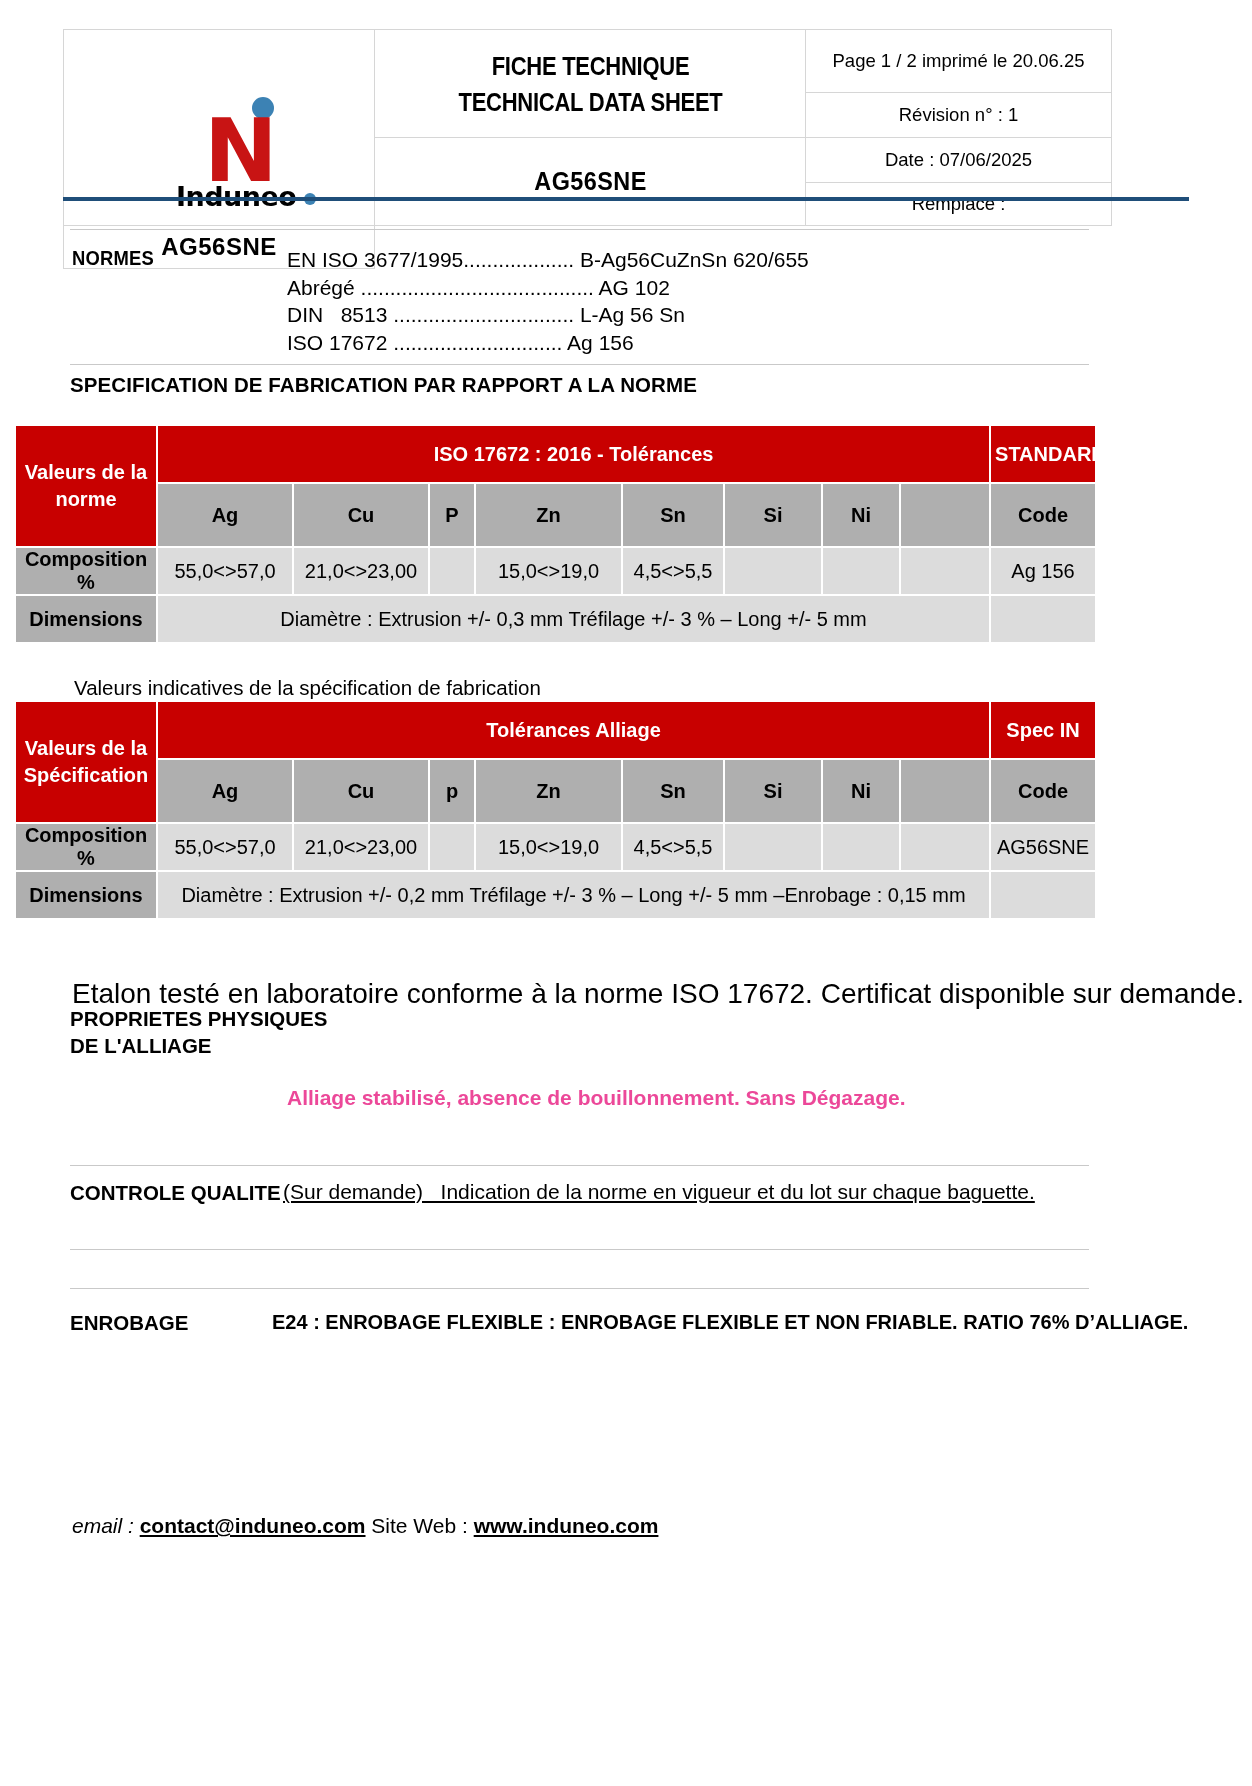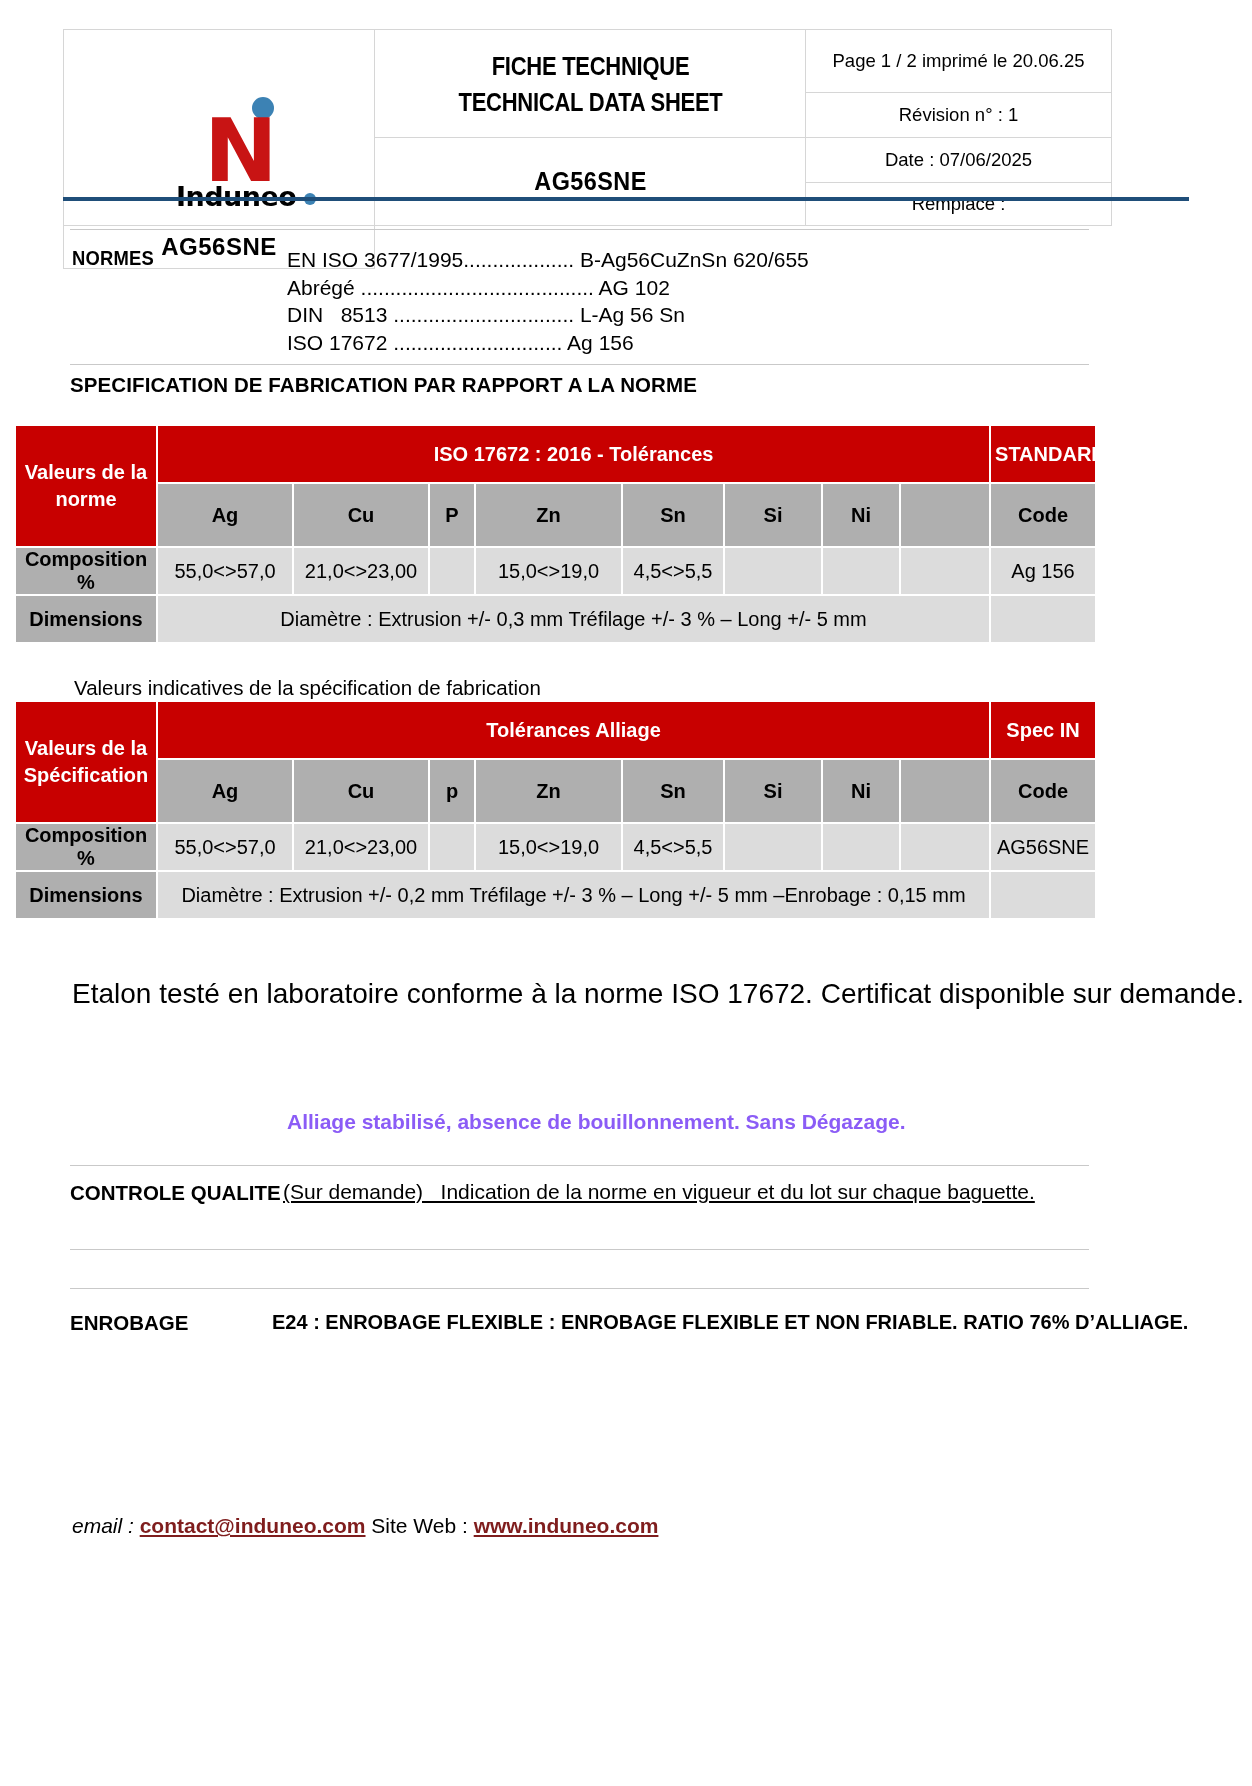--- a/index.html
+++ b/index.html
@@ -251,25 +251,25 @@
     left: 287px;
     top: 1004px;
     font-family: "Liberation Sans Narrow", "Liberation Sans", sans-serif;
     font-size: 21px;
     line-height: 26.5px;
     white-space: pre;
   }
   .prop-red {
     position: absolute;
     left: 287px;
-    top: 1110px;
-    font-family: "Liberation Sans Narrow", "Liberation Sans", sans-serif;
-    font-weight: bold;
-    font-size: 21px;
-    color: #8b5cf6;
+    top: 1086px;
+    font-family: "Liberation Sans Narrow", "Liberation Sans", sans-serif;
+    font-weight: bold;
+    font-size: 21px;
+    color: #ec4899;
   }
 
   
   .ctrl-label {
     position: absolute;
     left: 70px;
     top: 1181px;
     font-family: "Liberation Sans Narrow", "Liberation Sans", sans-serif;
     font-weight: bold;
     font-size: 20.5px;
@@ -313,21 +313,21 @@
   
   .footer {
     position: absolute;
     left: 72px;
     top: 1514px;
     font-size: 21px;
     font-style: italic;
   }
   .footer .nrm { font-style: normal; }
   .footer a {
-    color: #7f1d1d;
+    color: #000000;
     text-decoration: underline;
     font-style: normal;
     font-weight: bold;
   }
 </style>
 </head>
 <body>
 
 <div class="page">
 
@@ -476,20 +476,22 @@
     </tr>
     <tr>
       <td class="c-mgray" style="height:46px;">Dimensions</td>
       <td class="c-lgray" colspan="8">Diamètre : Extrusion +/- 0,2 mm Tréfilage +/- 3 % – Long +/- 5 mm –Enrobage : 0,15 mm</td>
       <td class="c-blank"></td>
     </tr>
   </tbody>
     </table>
 
   <div class="etalon">Etalon testé en laboratoire conforme à la norme ISO 17672. Certificat disponible sur demande.</div>
+  <div class="prop-label">PROPRIETES PHYSIQUES
+DE L'ALLIAGE</div>
   <div class="prop-red">Alliage stabilisé, absence de bouillonnement. Sans Dégazage.</div>
 
   <div class="thin-rule" style="left:70px; top:1165px; width:1019px;"></div>
   <div class="ctrl-label">CONTROLE QUALITE</div>
   <div class="ctrl-l1">(Sur demande)   Indication de la norme en vigueur et du lot sur chaque baguette.</div>
   <div class="thin-rule" style="left:70px; top:1249px; width:1019px;"></div>
 
   <div class="thin-rule" style="left:70px; top:1288px; width:1019px;"></div>
   <div class="enro-label">ENROBAGE</div>
   <div class="enro-text">E24 : ENROBAGE FLEXIBLE : ENROBAGE FLEXIBLE ET NON FRIABLE. RATIO 76% D’ALLIAGE.</div>

